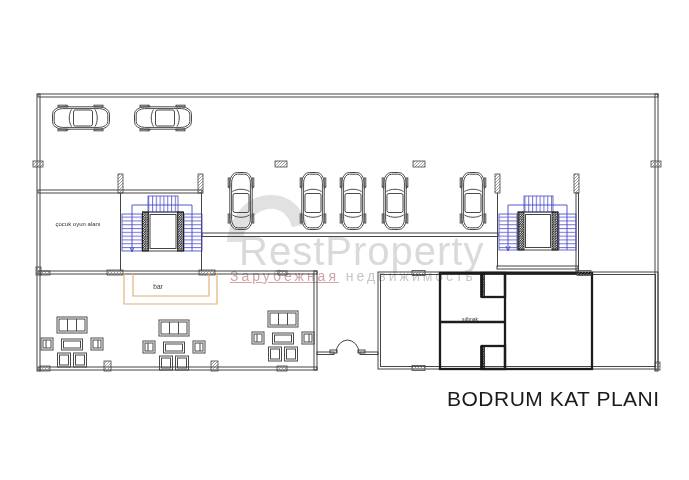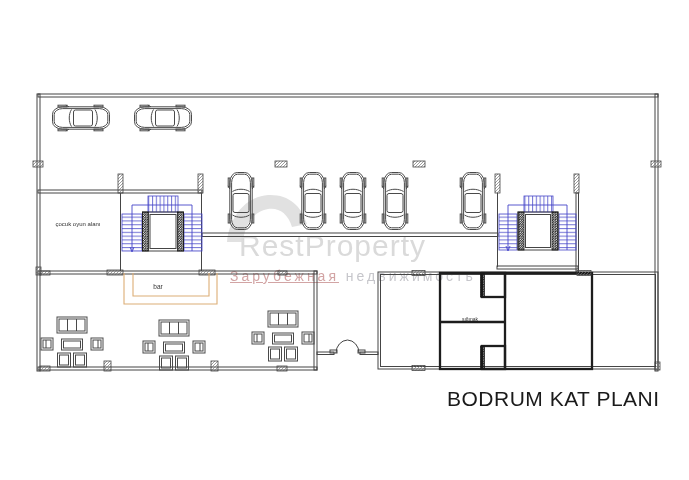--- a/index.html
+++ b/index.html
@@ -1,20 +1,20 @@
 <!DOCTYPE html>
 <html style="--line: #454545; --stair-blue: #4646c8; --bar-tan: #dcae76; --watermark-gray: #dadada; --subtitle-pink: #d2a4a4; --subtitle-gray: #c6c6cb; --title-color: #1a1a1a;"><head>
 <meta charset="utf-8">
 <style>
   html,body{margin:0;padding:0;background:#fff;}
   .stage{position:relative;width:689px;height:480px;background:#fff;overflow:hidden;
          font-family:"Liberation Sans", sans-serif;}
   .abs{position:absolute;}
   
-  .wm-brand{left:239px;top:229px;font-size:30px;font-weight:400;letter-spacing:1px;
+  .wm-brand{left:239px;top:229px;font-size:40px;font-weight:400;letter-spacing:1px;
             color:var(--watermark-gray);white-space:nowrap;}
   .wm-sub{left:230px;top:268px;font-size:14px;letter-spacing:3px;white-space:nowrap;}
   .wm-sub .p1{color:var(--subtitle-pink);text-decoration:underline;}
   .wm-sub .p2{color:var(--subtitle-gray);}
   
   svg{position:absolute;left:0;top:0;}
   .w   {fill:none;stroke:var(--line);stroke-width:1;}
   .thick{fill:none;stroke:#1d1d1d;stroke-width:2.3;}
   .hatch{fill:url(#hatchPat);stroke:var(--line);stroke-width:.8;}
   .dark {fill:url(#darkPat);stroke:#1a1a1a;stroke-width:.8;}

